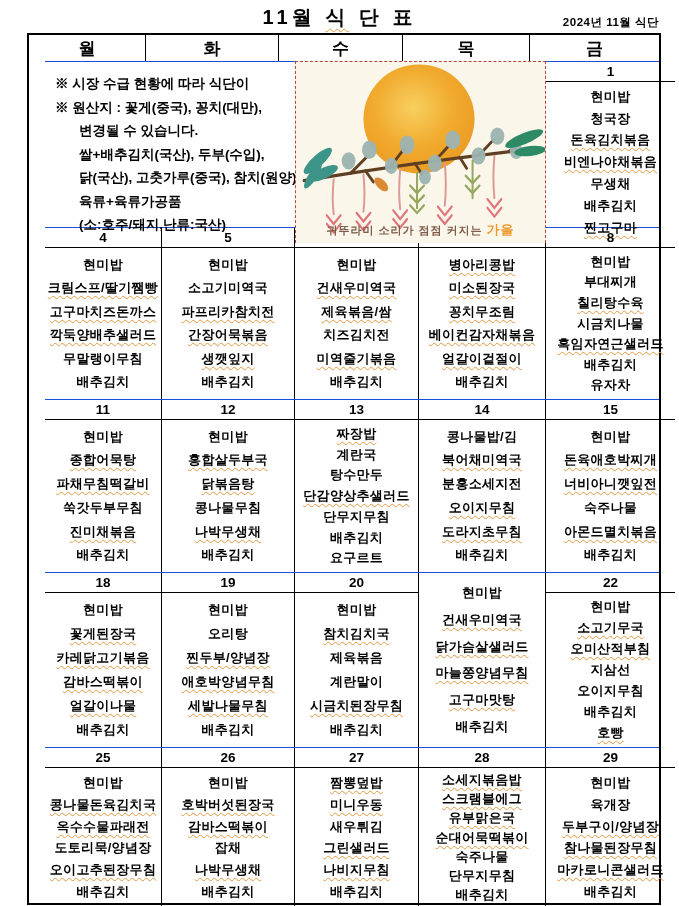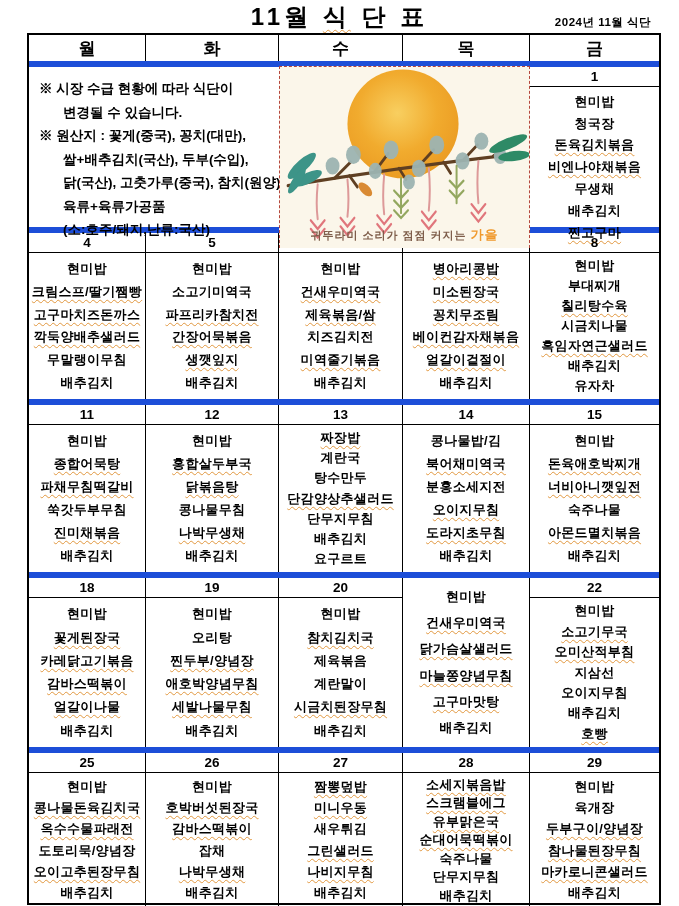--- a/index.html
+++ b/index.html
@@ -5,44 +5,44 @@
   * { margin:0; padding:0; box-sizing:border-box; }
   html,body { background:#e9e9e9; }
   .sheet {
     position:relative; width:679px; height:906px; background:#ffffff;
     font-family:"Liberation Sans", sans-serif; color:#000; overflow:hidden;
     margin:0 auto;
   }
   
   .titlebar { position:relative; height:33px; }
   .page-title {
-    text-align:center; font-size:24px; font-weight:800; letter-spacing:4px;
+    text-align:center; font-size:20px; font-weight:800; letter-spacing:4px;
     line-height:34px; white-space:nowrap;
   }
   .sq-title {
     text-decoration:underline; text-decoration-style:wavy;
     text-decoration-color:#e1973f; text-decoration-thickness:1px;
     text-underline-offset:4px;
   }
   .subtitle {
-    position:absolute; right:28px; bottom:3px;
+    position:absolute; right:20px; bottom:3px;
     font-size:11.5px; font-weight:700; letter-spacing:0.5px;
   }
   
   .cal {
     position:absolute; left:27px; top:33px; width:634px; height:872px;
     border:2px solid #000; background:#fff;
   }
   .hdr-row { display:grid; grid-template-columns:117px 133px 124px 127px 129px; height:26px; }
   .hdr {
     border-right:1px solid #000; display:flex; align-items:center; justify-content:center;
     font-size:17px; font-weight:800;
   }
   .hdr:last-child { border-right:none; }
-  .row { border-top:6px solid #1d4ed8; }
+  .row { border-top:1px solid #1d4ed8;margin-left:16px; }
   .week1 { display:grid; grid-template-columns:250px 251px 129px; height:166px; }
   .week-row { display:grid; grid-template-columns:117px 133px 124px 127px 129px; }
   .h-w2 { height:172px; } .h-w3 { height:173px; } .h-w4 { height:175px; } .h-w5 { height:160px; }
   .day-cell { display:flex; flex-direction:column; border-right:1px solid #000; overflow:hidden; }
   .day-cell:last-child { border-right:none; }
   .date {
     height:20px; flex:0 0 20px; border-bottom:1px solid #000;
     display:flex; align-items:center; justify-content:center;
     font-size:13.5px; font-weight:800;
   }
@@ -89,22 +89,22 @@
       <div class="hdr">수</div>
       <div class="hdr">목</div>
       <div class="hdr">금</div>
     </div>
 
     <div class="row week1">
 
       <div class="notice">
         <div id="notice-lines">
             <div class="nline">※ 시장 수급 현황에 따라 식단이</div>
+            <div class="nline">※ 원산지 : 꽃게(중국), 꽁치(대만),</div>
             <div class="nline cont">변경될 수 있습니다.</div>
-            <div class="nline">※ 원산지 : 꽃게(중국), 꽁치(대만),</div>
             <div class="nline cont">쌀+배추김치(국산), 두부(수입),</div>
             <div class="nline cont">닭(국산), 고춧가루(중국), 참치(원양),</div>
             <div class="nline cont">육류+육류가공품</div>
             <div class="nline cont">(소:호주/돼지,난류:국산)</div>
           </div>
       </div>
 
       <div class="pic">
         <svg viewBox="0 0 251 146" preserveAspectRatio="none">
           <defs>

